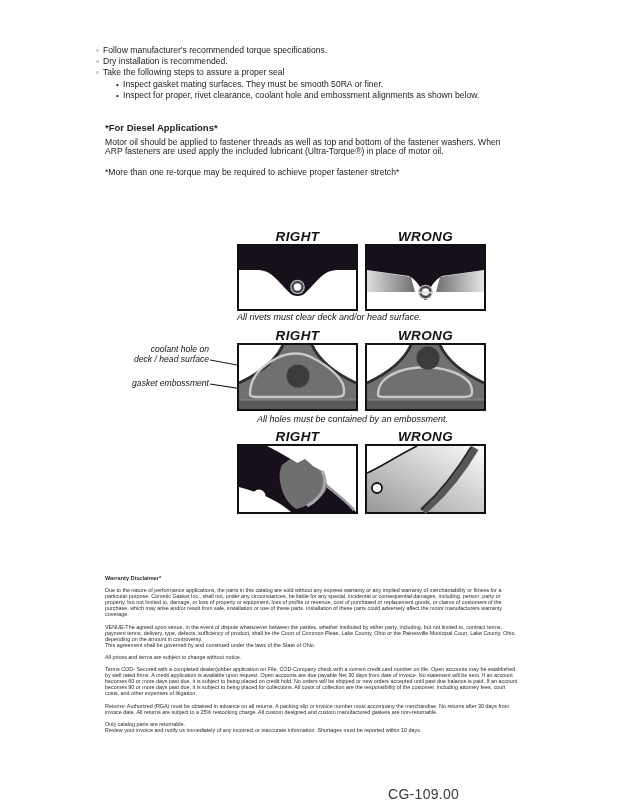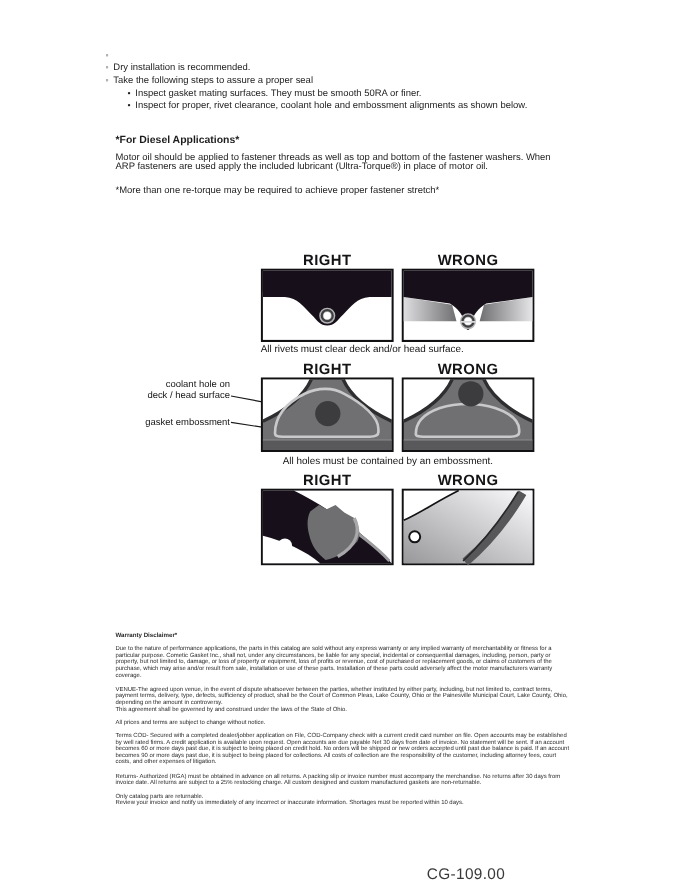--- a/index.html
+++ b/index.html
@@ -17,21 +17,21 @@
   .subtips{margin-left:20px;}
   .subtips .marker{font-size:8px;}
 
   
   .diesel{position:absolute;left:105px;top:123px;width:414px;font-size:8.6px;line-height:9.6px;}
   .diesel h2{margin:0 0 5px 0;font-size:9.5px;font-weight:bold;}
   .diesel p{margin:0 0 9px 0;}
   .diesel .note{margin-top:11px;}
 
   
-  .figures{position:absolute;left:0;top:0;width:618px;height:560px;}
+  .figures{position:absolute;left:0;top:0;width:618px;height:560px;font-style:italic;}
   .fig-label{position:absolute;width:121px;text-align:center;font-size:13.5px;font-weight:600;letter-spacing:0.4px;color:#141416;}
   .panel{position:absolute;width:121px;}
   .caption{position:absolute;font-size:9px;font-weight:500;color:#141416;line-height:10.5px;}
   .side-label{position:absolute;left:105px;width:104px;text-align:right;font-size:8.6px;line-height:9.6px;color:#141416;}
   svg{display:block;}
 
   
   .warranty{position:absolute;left:105px;top:575px;width:414px;font-size:5.4px;line-height:6.1px;color:#2a2a2c;}
   .warranty h3{margin:0 0 6px 0;font-size:5.6px;font-weight:bold;}
   .warranty p{margin:0 0 6px 0;}
@@ -42,20 +42,21 @@
 </style>
 </head>
 <body>
 
 <div class="page">
 
 
   <div class="tips">
     <div class="tip">
       <span class="marker">◦</span>
+      <span>Follow manufacturer's recommended torque specifications.</span>
     </div>
     <div class="tip">
       <span class="marker">◦</span>
       <span>Dry installation is recommended.</span>
     </div>
     <div class="tip">
       <span class="marker">◦</span>
       <span>Take the following steps to assure a proper seal</span>
     </div>
     <div class="subtips">

